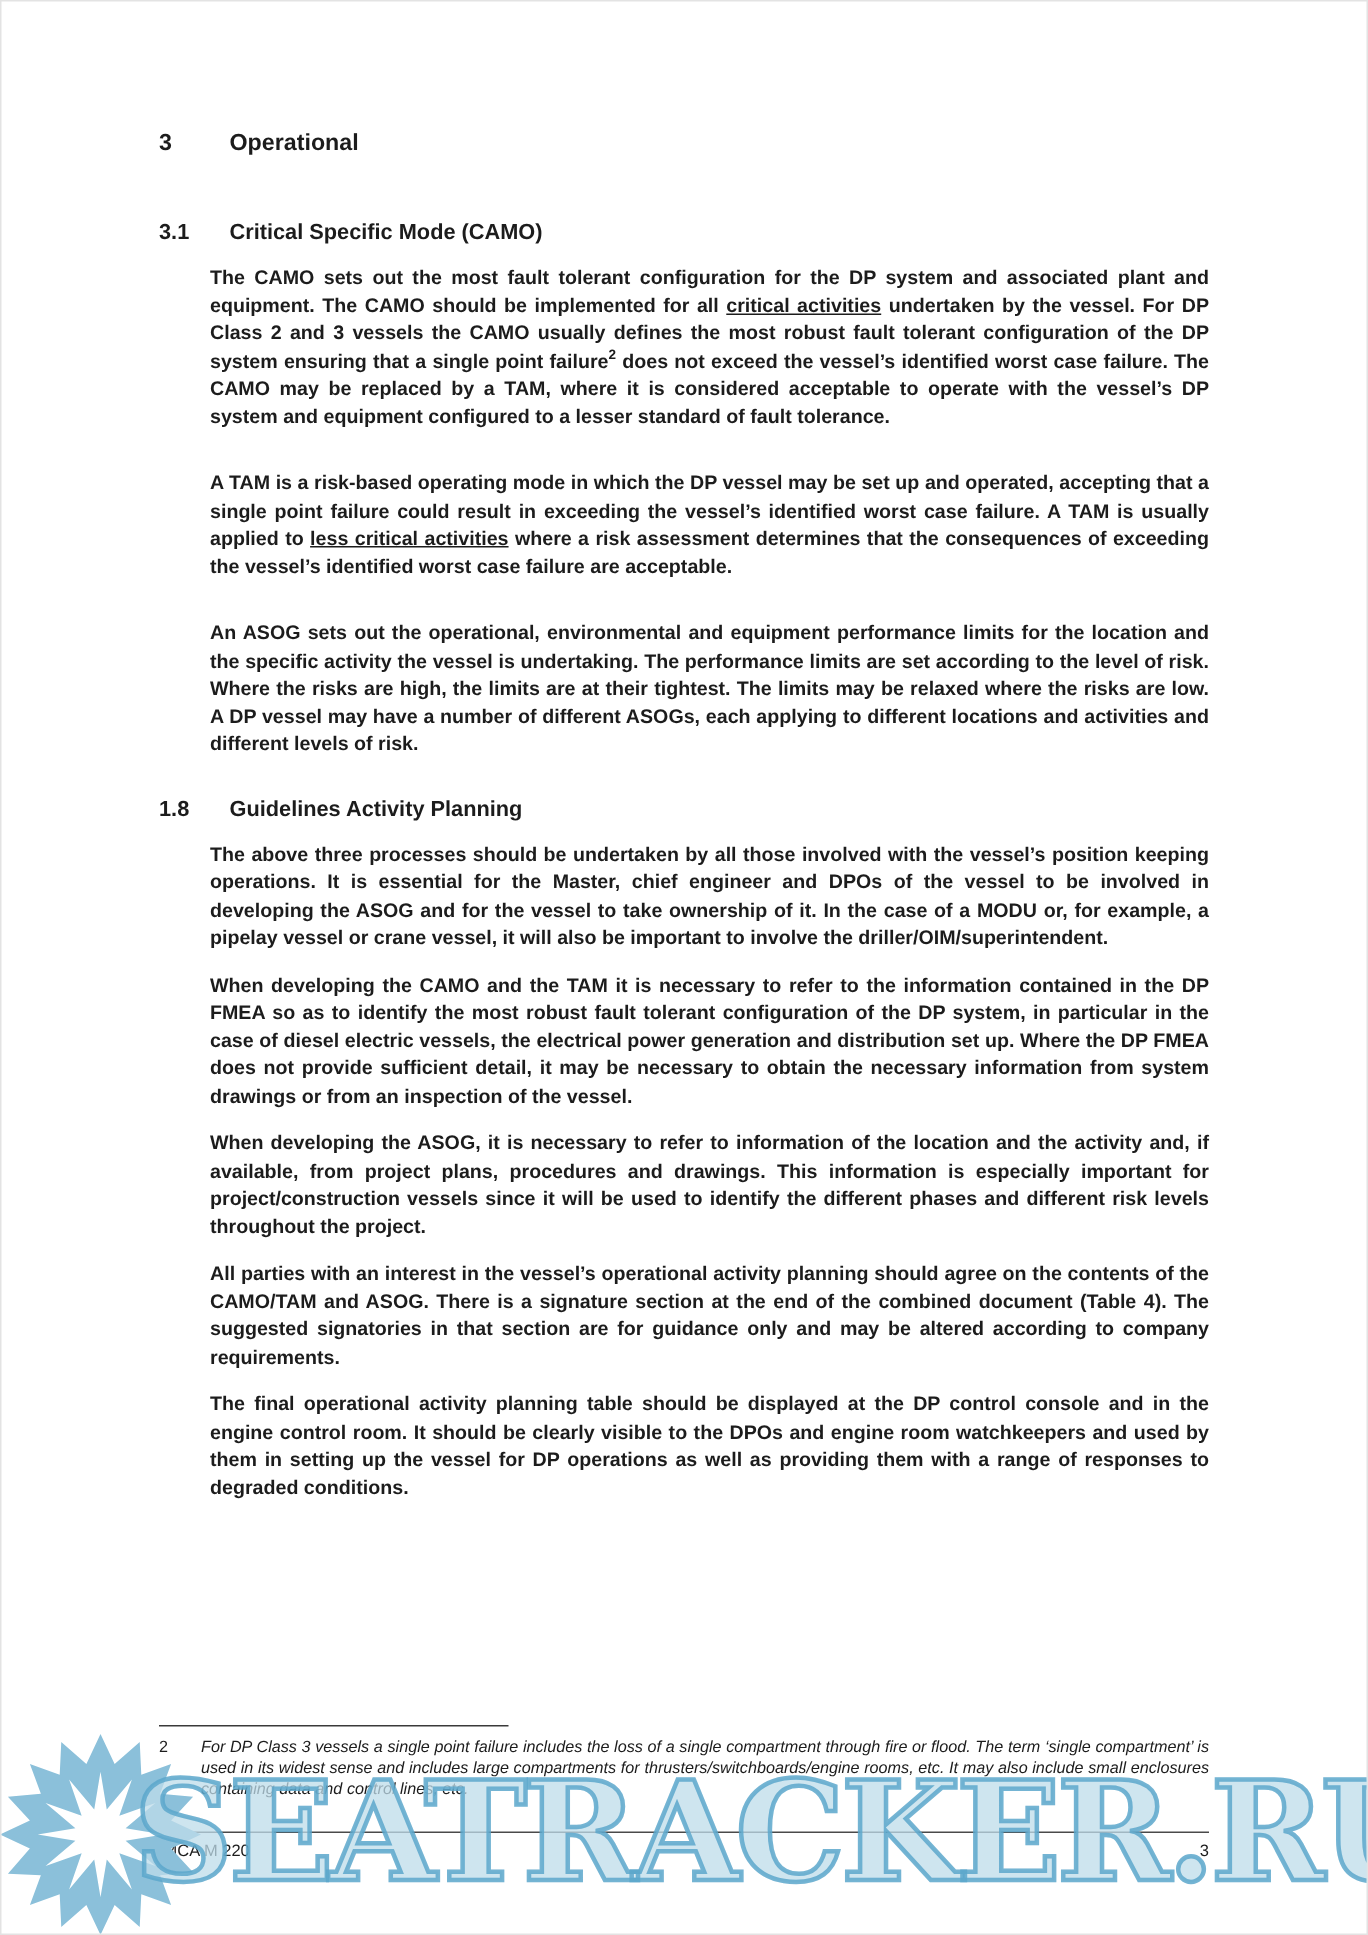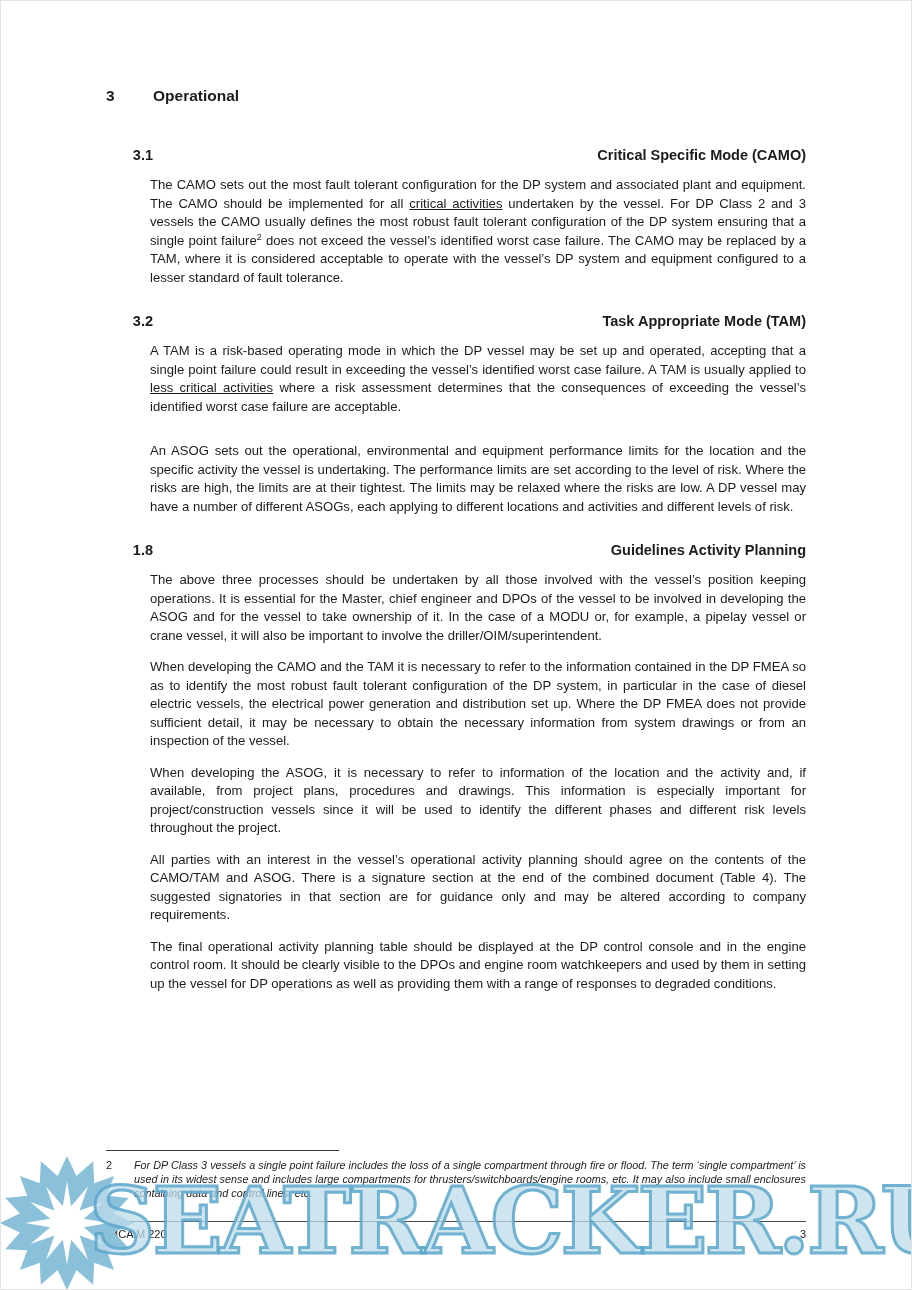--- a/index.html
+++ b/index.html
@@ -15,25 +15,25 @@
     border: 1px solid #e3e3e3;
   }
   .content {
     position: absolute;
     top: 86px;
     left: 105px;
     width: 700px;
   }
   .heading-row { display: flex; font-weight: bold; }
   .h1 { font-size: 15.5px; margin-bottom: 42px; }
-  .h2 { font-size: 14.5px; margin-bottom: 13px; text-align: right; }
+  .h2 { font-size: 14.5px; margin-bottom: 13px; }
   .num { width: 47px; flex: none; }
   .ttl { flex: 1; }
   section { margin-bottom: 26px; }
-  .body-block { margin-left: 44px; }
+  .body-block { margin-left: 34px; font-weight: bold; }
   .body-block p {
     font-size: 13.1px;
     line-height: 18.5px;
     text-align: justify;
     margin: 0 0 13px 0;
   }
   .u { text-decoration: underline; }
   sup.fn-ref { font-size: 9px; line-height: 0; vertical-align: super; }
 
   .footnote {
@@ -103,24 +103,20 @@
       <div class="heading-row h2">
         <span class="num">3.1</span>
         <span class="ttl">Critical Specific Mode (CAMO)</span>
       </div>
       <div class="body-block">
         <p><span>The CAMO sets out the most fault tolerant configuration for the DP system and associated plant and equipment.  The CAMO should be implemented for all </span><span class="u">critical activities</span><span> undertaken by the vessel.  For DP Class 2 and 3 vessels the CAMO usually defines the most robust fault tolerant configuration of the DP system ensuring that a single point failure</span><sup class="fn-ref">2</sup><span> does not exceed the vessel’s identified worst case failure.  The CAMO may be replaced by a TAM, where it is considered acceptable to operate with the vessel’s DP system and equipment configured to a lesser standard of fault tolerance.</span></p>
       </div>
     </section>
 
     <section>
-      <div class="heading-row h2">
-        <span class="num">3.2</span>
-        <span class="ttl">Task Appropriate Mode (TAM)</span>
-      </div>
       <div class="body-block">
         <p><span>A TAM is a risk-based operating mode in which the DP vessel may be set up and operated, accepting that a single point failure could result in exceeding the vessel’s identified worst case failure.  A TAM is usually applied to </span><span class="u">less critical activities</span><span> where a risk assessment determines that the consequences of exceeding the vessel’s identified worst case failure are acceptable.</span></p>
       </div>
     </section>
 
     <section>
       <div class="body-block">
         <p><span>An ASOG sets out the operational, environmental and equipment performance limits for the location and the specific activity the vessel is undertaking.  The performance limits are set according to the level of risk.  Where the risks are high, the limits are at their tightest.  The limits may be relaxed where the risks are low.  A DP vessel may have a number of different ASOGs, each applying to different locations and activities and different levels of risk.</span></p>
       </div>
     </section>

